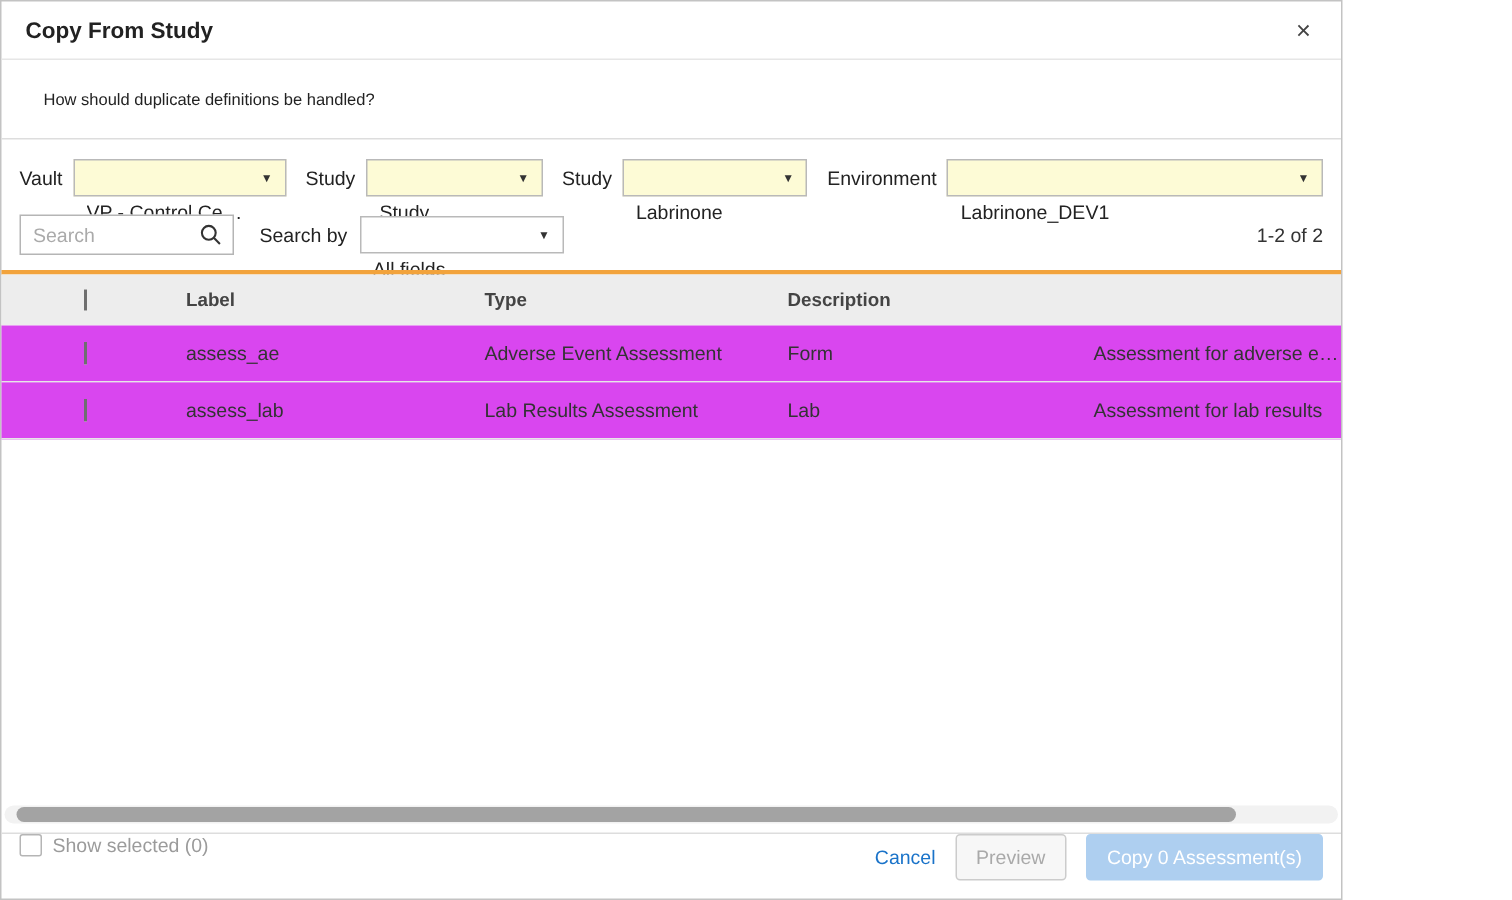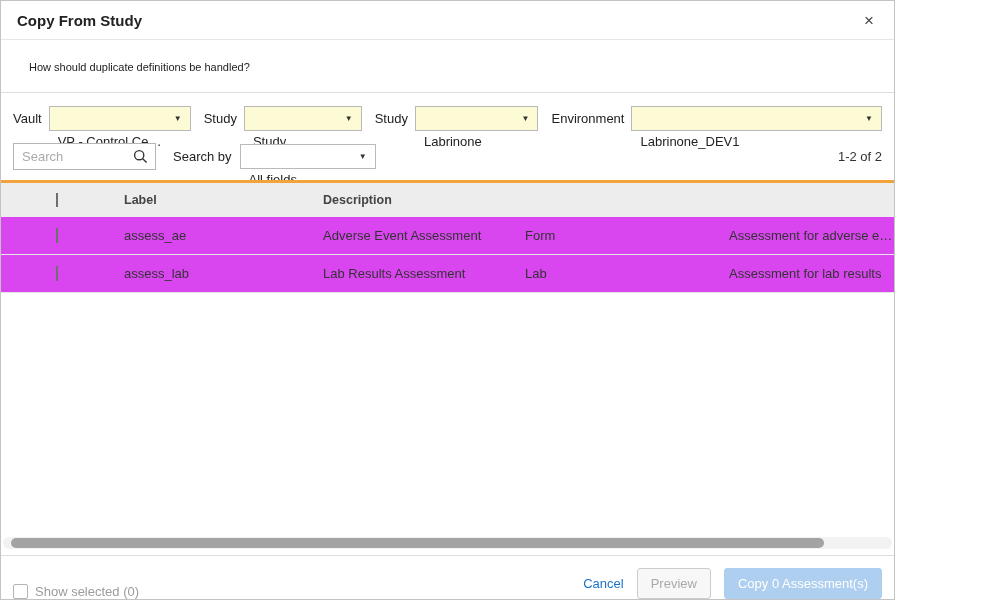--- a/index.html
+++ b/index.html
@@ -113,21 +113,21 @@
     height: 12px; margin: 0 2px 6px 2px; background: #f2f2f2; border-radius: 6px;
     position: relative;
   }
   .hscroll-thumb {
     position: absolute; left: 8px; top: 1px; height: 10px; width: 813px;
     background: #a3a3a3; border-radius: 5px;
   }
   
   .dlg-footer {
     border-top: 1px solid #ddd;
-    display: flex; align-items: flex-end;
+    display: flex; align-items: flex-start;
     padding: 0 12px; height: 44px; flex: none;
   }
   .show-selected { display: flex; align-items: center; gap: 7px; color: #9b9b9b; }
   .footer-actions { margin-left: auto; display: flex; align-items: center; gap: 13px; }
   .link { color: #1a73c9; cursor: pointer; }
   .btn {
     font-family: "Liberation Sans", sans-serif; font-size: 13px;
     border-radius: 3px; padding: 7px 13px; cursor: default;
   }
   .btn-preview { background: #f7f7f7; border: 1px solid #ccc; color: #a9a9a9; }
@@ -188,20 +188,21 @@
     </div>
     <span class="result-count">1-2 of 2</span>
   </div>
 
   <div class="table">
     <div class="t-row t-head">
       <div class="cell chk">
         <span class="checkbox"></span>
       </div>
       <div class="cell">Label</div>
+      <div class="cell">Type</div>
       <div class="cell">Description</div>
     </div>
     <div class="t-body">
       <div class="t-row">
         <div class="cell chk">
           <span class="checkbox"></span>
         </div>
         <div class="cell">assess_ae</div>
         <div class="cell">Adverse Event Assessment</div>
         <div class="cell">Form</div>

